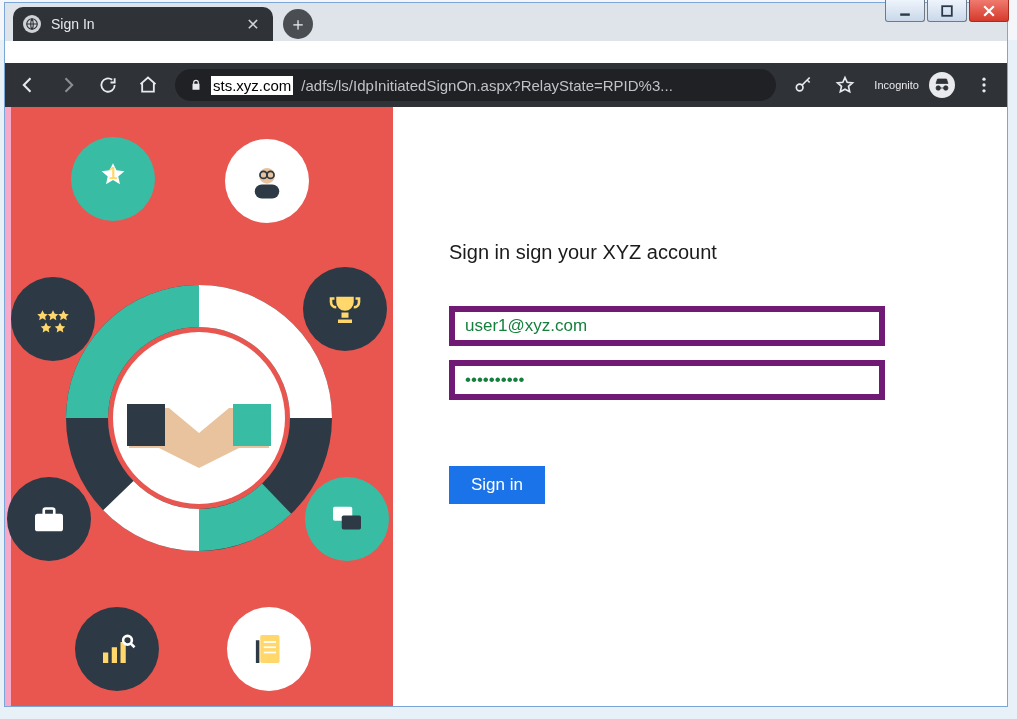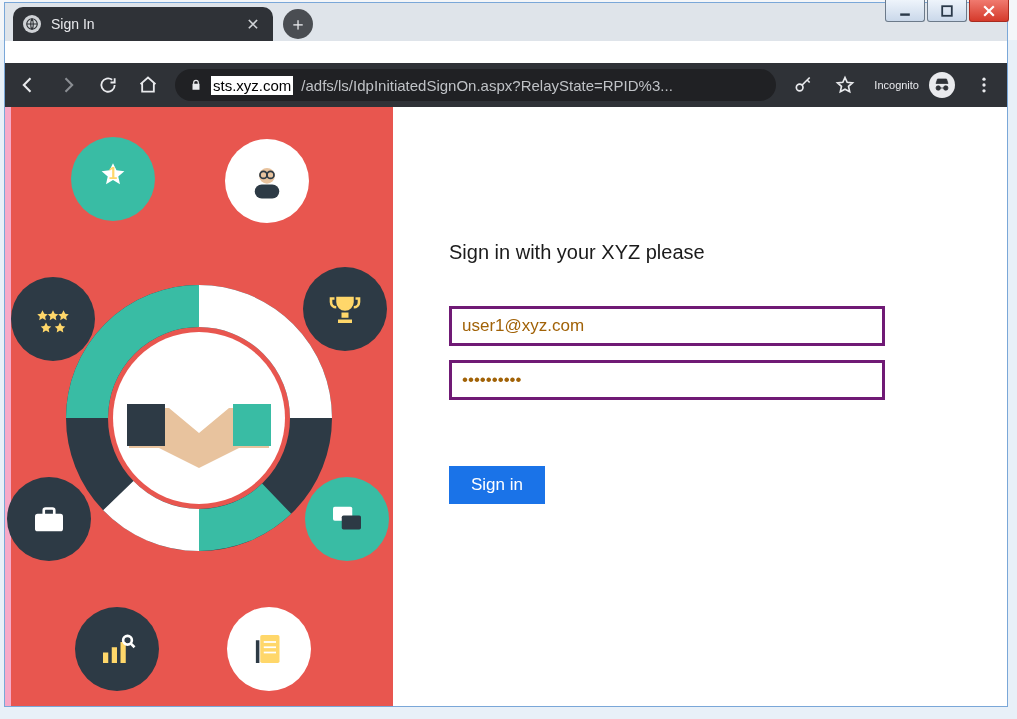--- a/index.html
+++ b/index.html
@@ -187,24 +187,24 @@
     font-size:20px;
     color:#1b1b1b;
     font-weight:400;
     margin-top: 80px;
     margin-bottom: 42px;
   }
   .field{
     width:100%;
     max-width:436px;
     height:40px;
-    border:3px solid #701a75;
+    border:6px solid #701a75;
     padding: 0 10px;
     font-size:17px;
-    color:#a16207;
+    color:#15803d;
     display:block;
     margin-bottom:14px;
     font-family:inherit;
   }
   .signin-btn{
     margin-top: 52px;
     background:#1a73e8;
     color:#fff;
     border:none;
     height:38px;
@@ -403,21 +403,21 @@
             <rect x="14" y="8" width="22" height="32" rx="2" fill="#ffd76a"></rect>
             <line x1="18" y1="16" x2="32" y2="16" stroke="#fff" stroke-width="2"></line>
             <line x1="18" y1="22" x2="32" y2="22" stroke="#fff" stroke-width="2"></line>
             <line x1="18" y1="28" x2="32" y2="28" stroke="#fff" stroke-width="2"></line>
             <rect x="9" y="14" width="4" height="26" fill="#2d3a45"></rect>
           </svg>
       </div>
     </div>
 
     <div class="signin-panel">
-      <div class="signin-heading">Sign in with your XYZ please</div>
+      <div class="signin-heading">Sign in sign your XYZ account</div>
 
       <input class="field" type="text" value="user1@xyz.com" style="">
       <input class="field" type="password" value="xxxxxxxxxx" placeholder="Password" style="">
 
       <button class="signin-btn">Sign in</button>
 
     </div>
 
   </div>
 </div>

